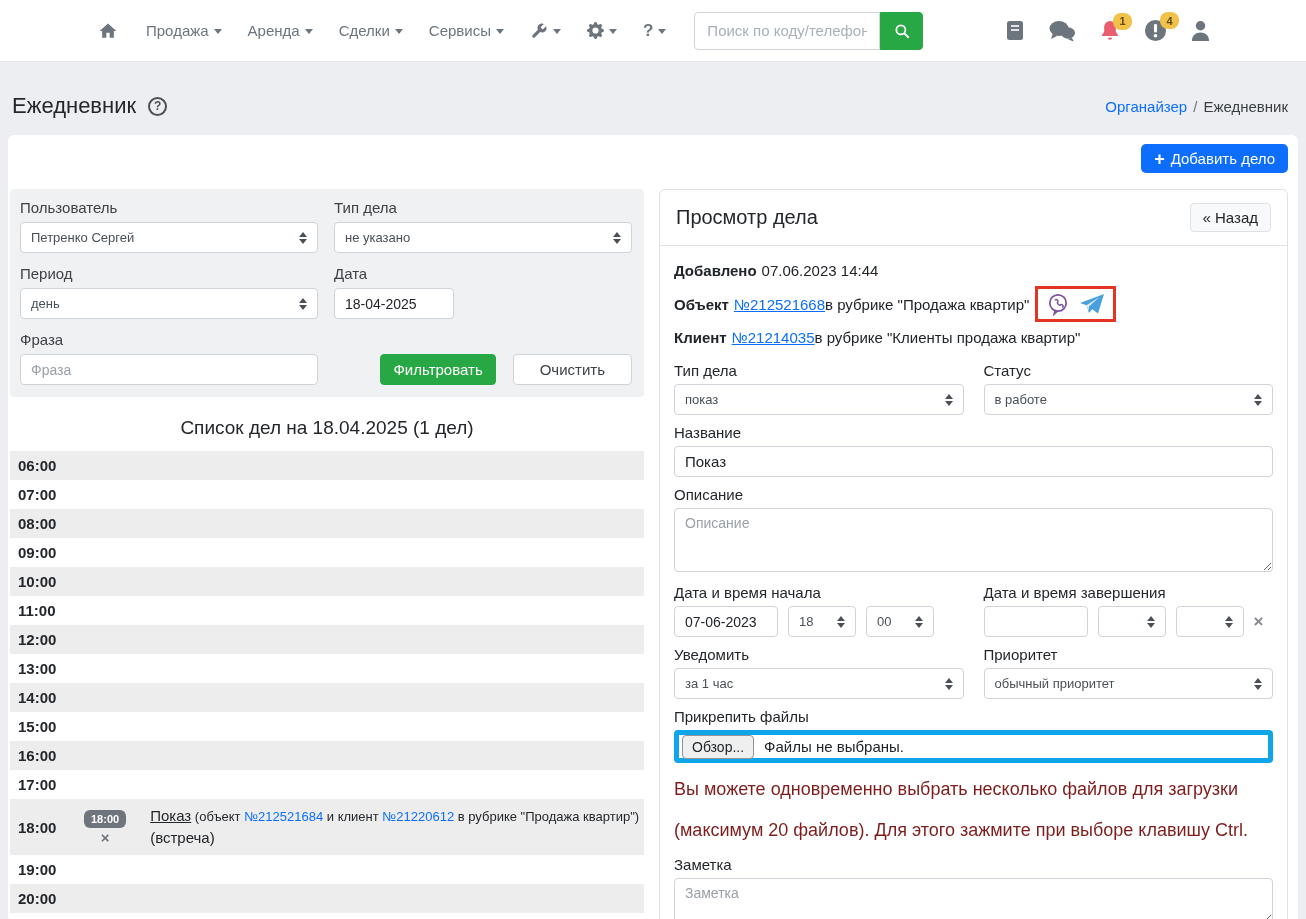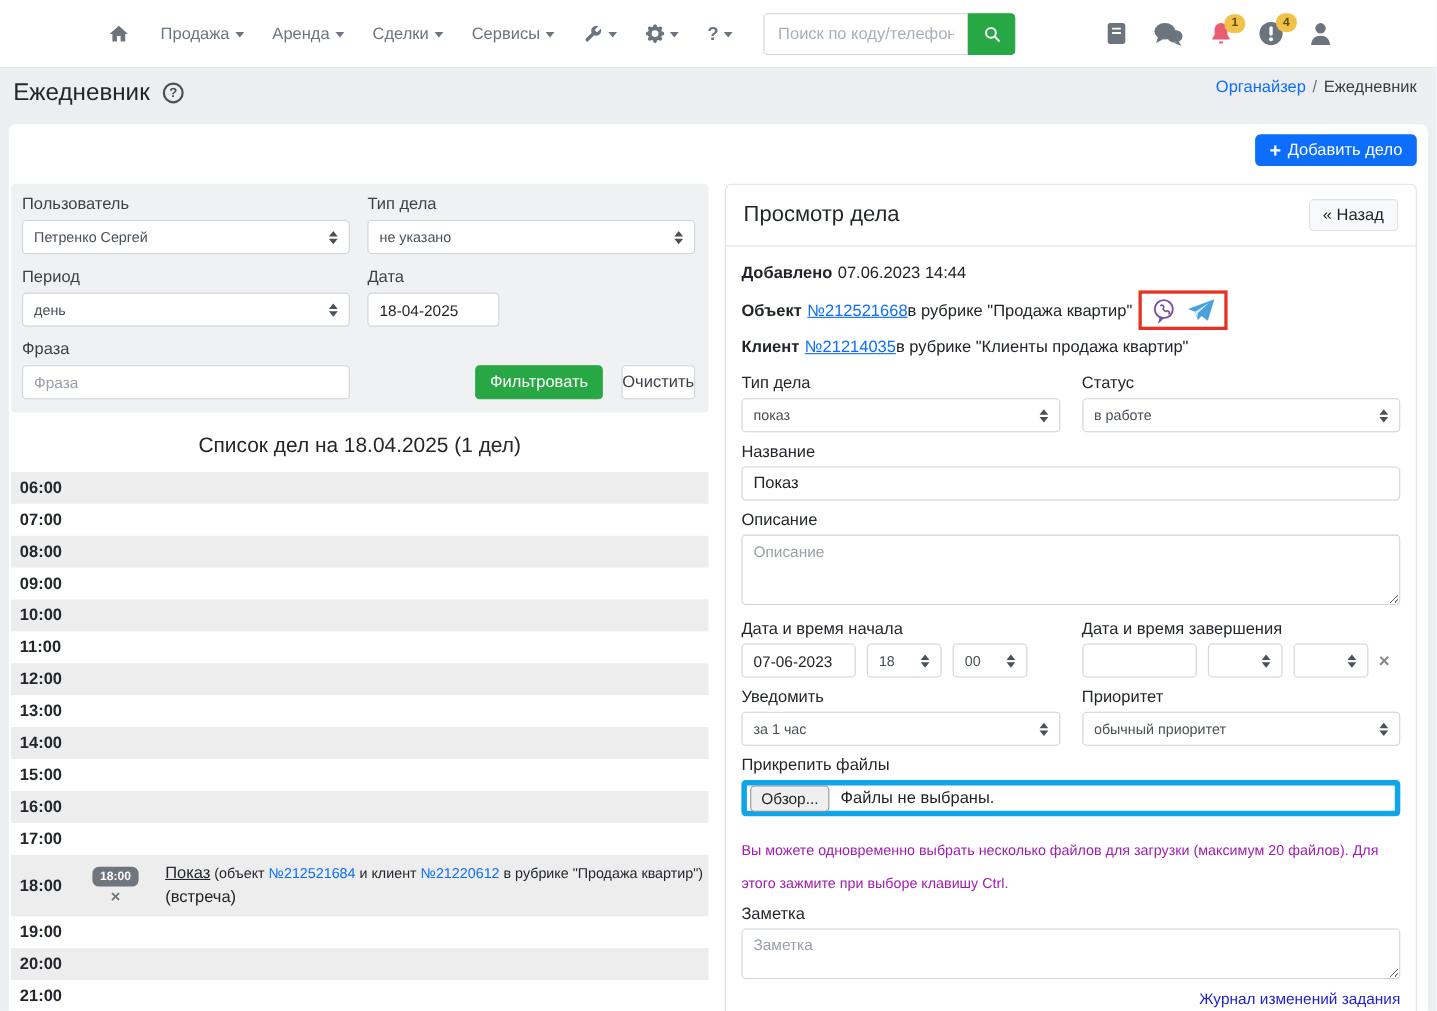--- a/index.html
+++ b/index.html
@@ -29,21 +29,21 @@
   .search-btn { width:43px; height:38px; background:#28a745; border:1px solid #28a745;
     border-radius:0 4px 4px 0; display:flex; align-items:center; justify-content:center; cursor:pointer; }
   .right-icons { margin-left:auto; display:flex; align-items:center; gap:24px; }
   .icon-wrap { position:relative; cursor:pointer; display:flex; }
   .mini-badge {
     position:absolute; top:-7px; right:-12px; background:#f2c14a; color:#5f4d12;
     font-size:11px; font-weight:bold; min-width:19px; height:17px; border-radius:8px;
     display:flex; align-items:center; justify-content:center; padding:0 4px;
   }
   
-  .page-header { display:flex; align-items:flex-start; padding:9px 18px 16px 12px; }
+  .page-header { display:flex; align-items:center; padding:31px 18px 16px 12px; }
   .page-title { font-size:22px; color:#23272b; display:flex; align-items:center; gap:8px; }
   .help-circle {
     width:19px; height:19px; border:2px solid #4a5056; border-radius:50%;
     display:inline-flex; align-items:center; justify-content:center;
     font-size:12px; font-weight:bold; color:#4a5056; cursor:pointer; margin-left:4px;
   }
   .breadcrumb { margin-left:auto; font-size:15px; }
   .breadcrumb a { color:#0d6efd; text-decoration:none; cursor:pointer; }
   .crumb-sep { color:#6c757d; margin:0 6px; }
   .crumb-current { color:#3a3f44; }
@@ -84,21 +84,21 @@
   .txt-input::placeholder { color:#9aa1a8; }
   .date-narrow { width:120px; }
   .filter-btns { align-self:end; justify-self:end; display:flex; gap:17px; }
   .btn-green {
     background:#28a745; border:1px solid #28a745; color:#fff; border-radius:4px;
     font-size:15px; padding:6px 12px; cursor:pointer;
     font-family:"Liberation Sans","DejaVu Sans",sans-serif;
   }
   .btn-light {
     background:#fff; border:1px solid #ced4da; color:#3d4247; border-radius:4px;
-    font-size:15px; padding:6px 0; cursor:pointer;
+    font-size:15px; padding:6px 26px; cursor:pointer;
     font-family:"Liberation Sans","DejaVu Sans",sans-serif;
   }
   
   .sched-title { text-align:center; font-size:19px; color:#23272b; margin:20px 0 12px; }
   .trow { min-height:29px; display:flex; align-items:center; padding-left:8px; }
   .trow.striped { background:#ededee; }
   .trow .t { font-weight:bold; font-size:15px; color:#23272b; width:52px; flex:none; }
   .event-row { min-height:56px; }
   .badge-col { display:flex; flex-direction:column; align-items:center; margin-left:14px; }
   .time-badge { background:#6e757c; color:#fff; font-size:11px; font-weight:bold;
@@ -145,21 +145,21 @@
   .file-box {
     border:5px solid #0ea5e9; border-radius:4px; height:33px; display:flex; align-items:center;
     padding:0 3px; gap:10px; cursor:pointer;
   }
   .browse-btn {
     background:#efefef; border:1px solid #8f949a; border-radius:4px; font-size:14px;
     padding:3px 9px; color:#212529; cursor:pointer;
     font-family:"Liberation Sans","DejaVu Sans",sans-serif;
   }
   .file-empty { font-size:15px; color:#212529; }
-  .files-help { font-size:13px; color:#a21caf; line-height:2.3; margin-top:16px; }
+  .files-help { font-size:18px; color:#7f1d1d; line-height:2.3; margin-top:6px; }
   .log-link-row { text-align:right; margin-top:6px; }
   .log-link { color:#1f1fd1; font-size:14px; text-decoration:none; cursor:pointer; }
 </style>
 </head>
 <body>
 
 <div class="navbar">
   <span class="nav-item home">
     <svg width="20" height="20" viewBox="0 0 24 24" fill="#6c757d">
         <path d="M12 3 2 12h3v8h5v-6h4v6h5v-8h3z"></path>

